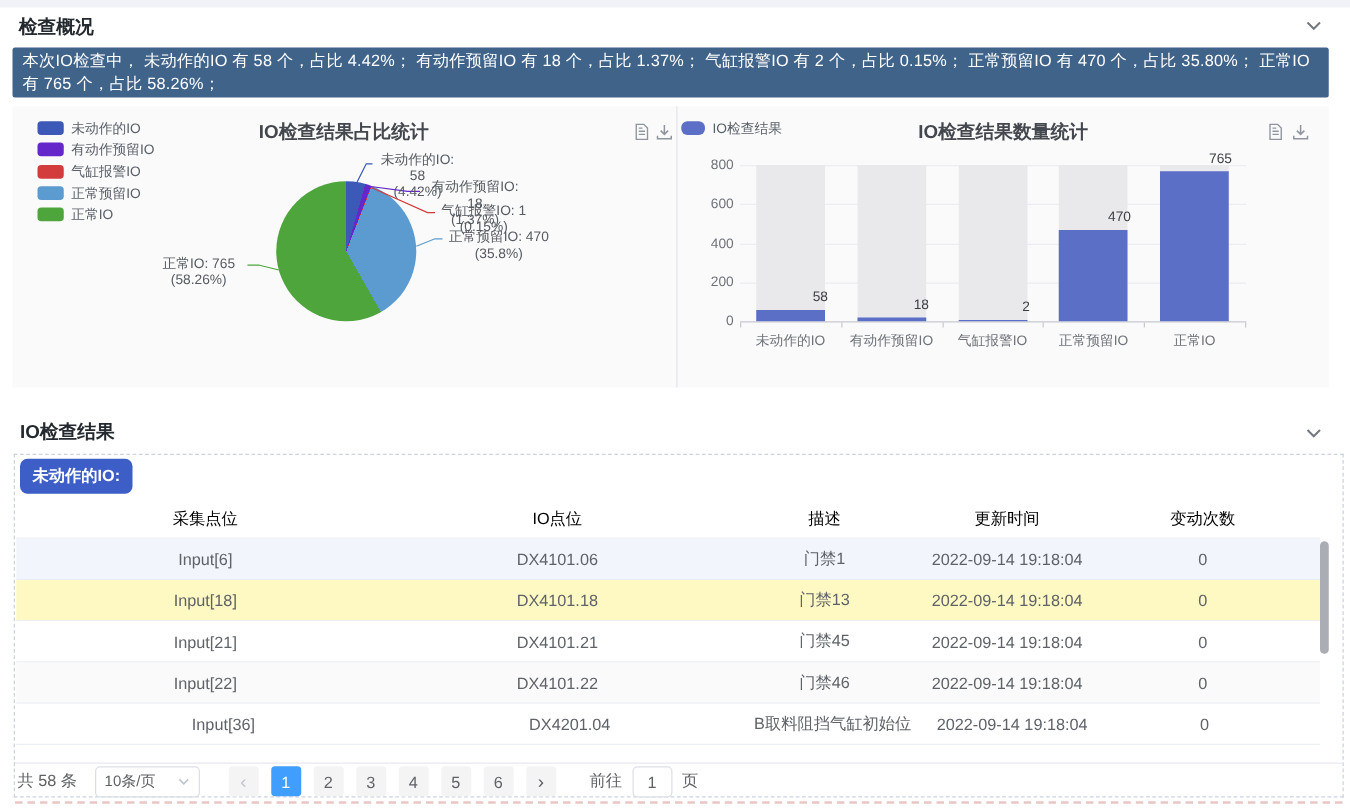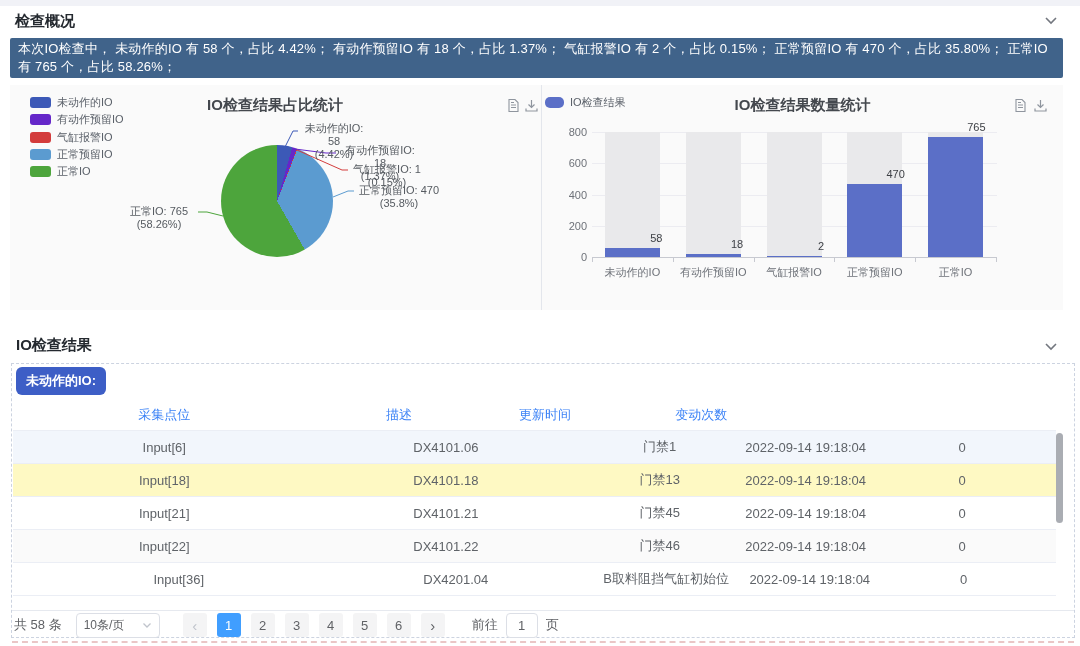--- a/index.html
+++ b/index.html
@@ -45,21 +45,21 @@
 
   .dashed-box { position:absolute; left:11px; top:363px; width:1064px; height:275px;
     border:1px dashed #ccd3e0; }
   .dashed-bottom { position:absolute; left:12px; top:641px; width:1062px; height:0;
     border-top:2px dashed #eac6c6; }
 
   .table-wrap { position:absolute; left:13px; top:400px; width:1043px; }
   .t-row { display:flex; align-items:center; height:33px; border-bottom:1px solid #ebeef5; }
   .t-row.header { height:31px; }
   .t-cell { text-align:center; font-size:13px; color:#5f6368; overflow:hidden; white-space:nowrap; }
-  .t-row.header .t-cell { color:#3b82f6; }
+  .t-row.header .t-cell { color:#000000; }
   .scrollbar-thumb { position:absolute; left:1056px; top:433px; width:7px; height:90px;
     border-radius:4px; background:#aaadb3; cursor:pointer; }
 
   .pager-divider { position:absolute; left:12px; top:610px; width:1062px; height:1px; background:#e6e9ef; }
   .pager { position:absolute; left:14px; top:612px; width:1050px; height:26px;
     display:flex; align-items:center; font-size:13px; color:#606266; }
   .pager .total { margin-right:14px; }
   .size-select { width:84px; height:25px; border:1px solid #dcdfe6; border-radius:4px;
     display:flex; align-items:center; justify-content:space-between; padding:0 7px;
     font-size:12px; color:#606266; cursor:pointer; margin-right:18px; }
@@ -225,20 +225,21 @@
         <path d="M3 3 L8 8 L13 3" fill="none" stroke="#73777f" stroke-width="1.6"></path>
       </svg>
   </div>
 
   <div class="dashed-box"></div>
   <div class="badge" id="badge" style="background: rgb(61, 94, 198);">未动作的IO:</div>
 
   <div class="table-wrap" id="table">
       <div class="t-row header">
         <div class="t-cell" style="width: 29%;">采集点位</div>
+        <div class="t-cell" style="width: 25%;">IO点位</div>
         <div class="t-cell" style="width: 16%;">描述</div>
         <div class="t-cell" style="width: 12%;">更新时间</div>
         <div class="t-cell" style="width: 18%;">变动次数</div>
       </div>
       <div class="t-row" style="background: rgb(242, 246, 252);">
         <div class="t-cell" style="width: 29%;">Input[6]</div>
         <div class="t-cell" style="width: 25%;">DX4101.06</div>
         <div class="t-cell" style="width: 16%;">门禁1</div>
         <div class="t-cell" style="width: 12%;">2022-09-14 19:18:04</div>
         <div class="t-cell" style="width: 18%;">0</div>

